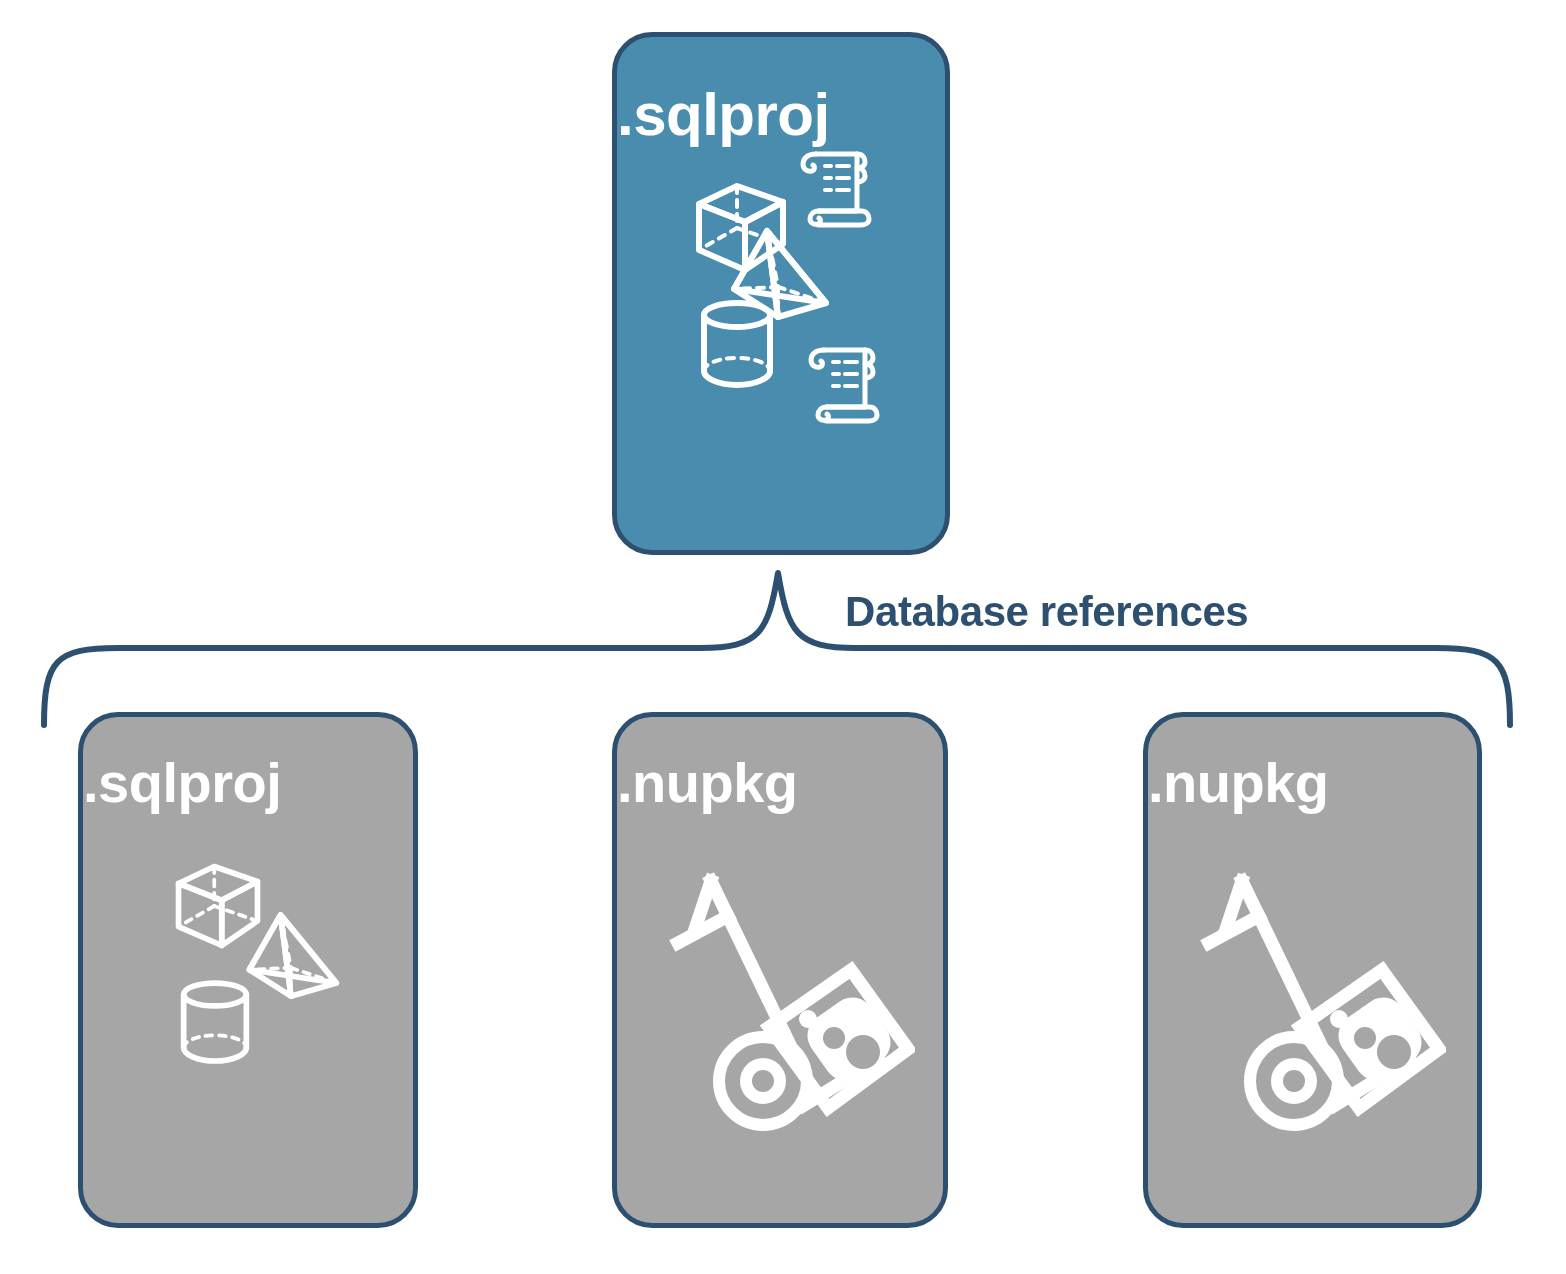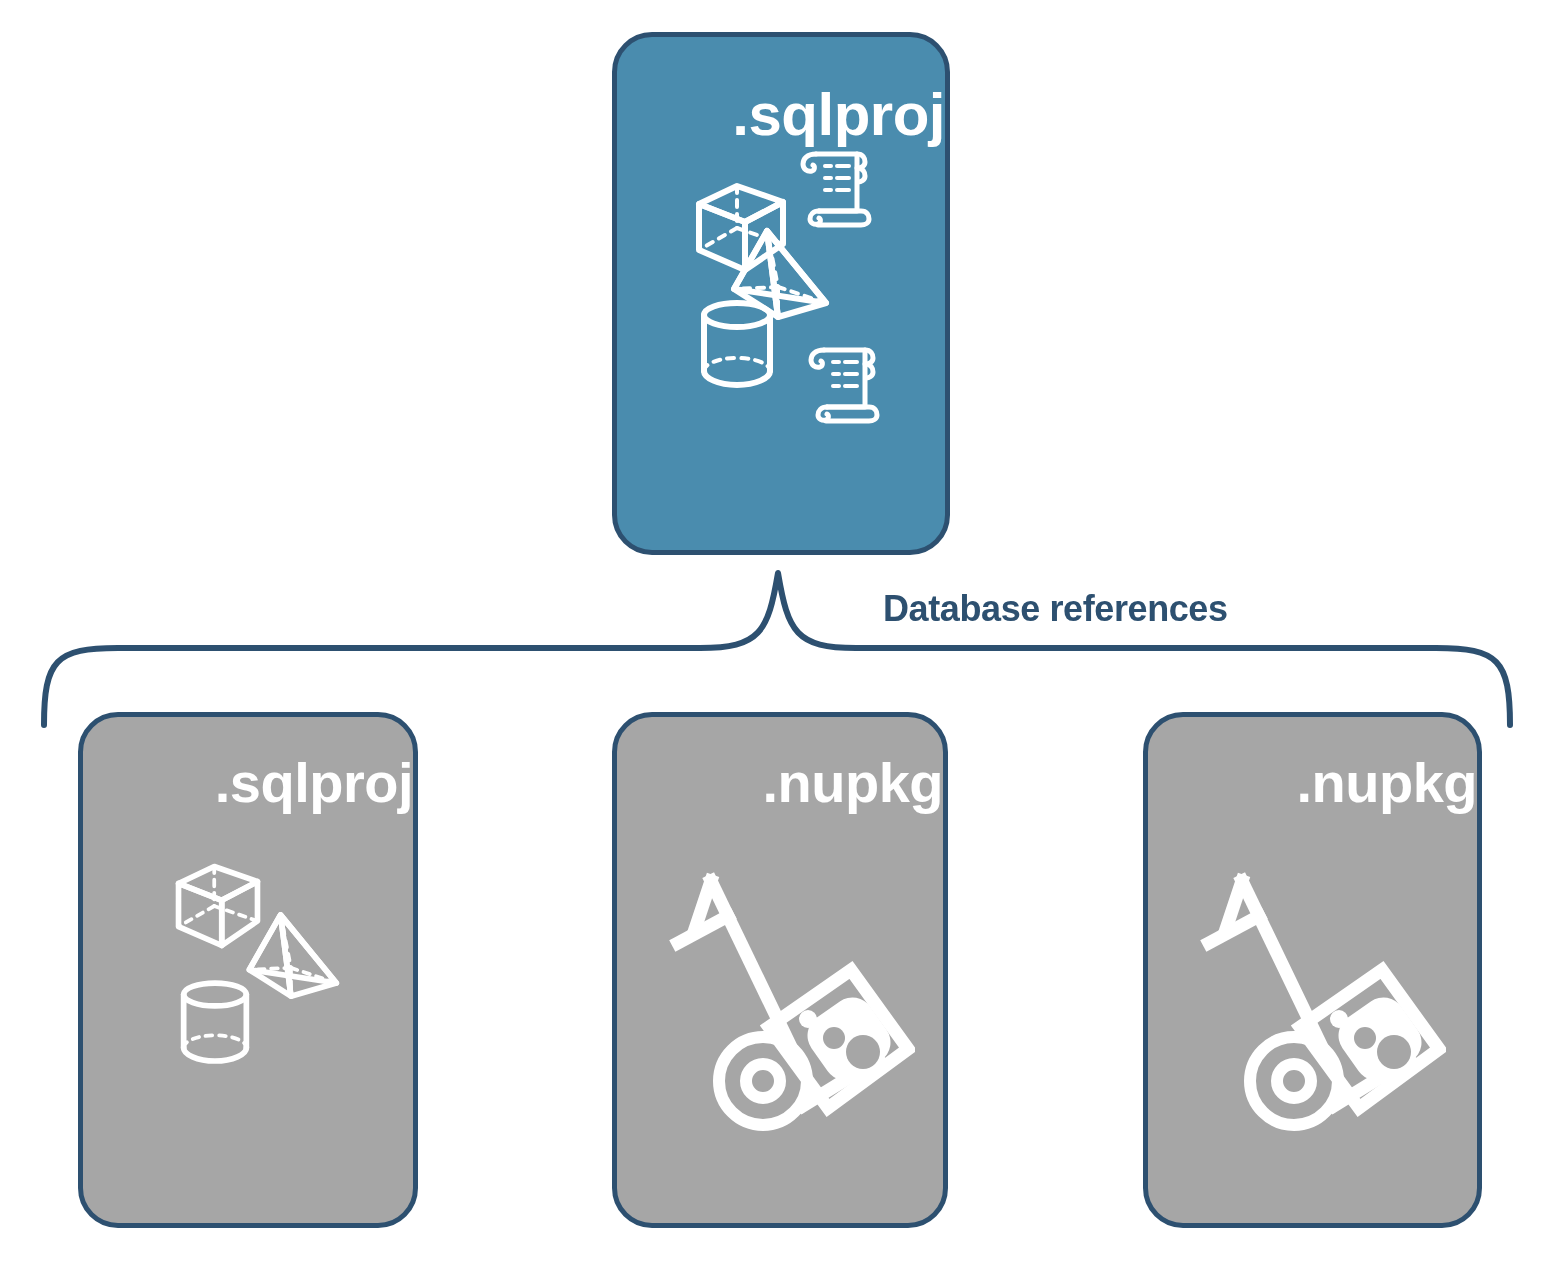--- a/index.html
+++ b/index.html
@@ -19,21 +19,21 @@
     height: 1274px;
     background: #ffffff;
   }
   .node {
     position: absolute;
     box-sizing: border-box;
     border: 5px solid #2d5070;
     border-radius: 40px;
     display: flex;
     flex-direction: column;
-    align-items: flex-end;
+    align-items: flex-start;
   }
   .node-primary {
     background: #4a8cae;
   }
   .node-secondary {
     background: #a6a6a6;
   }
   .node-label {
     color: #ffffff;
     font-weight: bold;
@@ -60,23 +60,23 @@
   .brace-layer {
     position: absolute;
     left: 0;
     top: 0;
     width: 1566px;
     height: 1274px;
     pointer-events: none;
   }
   .brace-caption {
     position: absolute;
-    left: 883px;
+    left: 845px;
     top: 588px;
-    font-size: 36px;
+    font-size: 42px;
     font-weight: bold;
     color: #2d5070;
     letter-spacing: -0.4px;
     white-space: nowrap;
   }
 </style>
 </head>
 <body>
 
 <div id="diagram">

